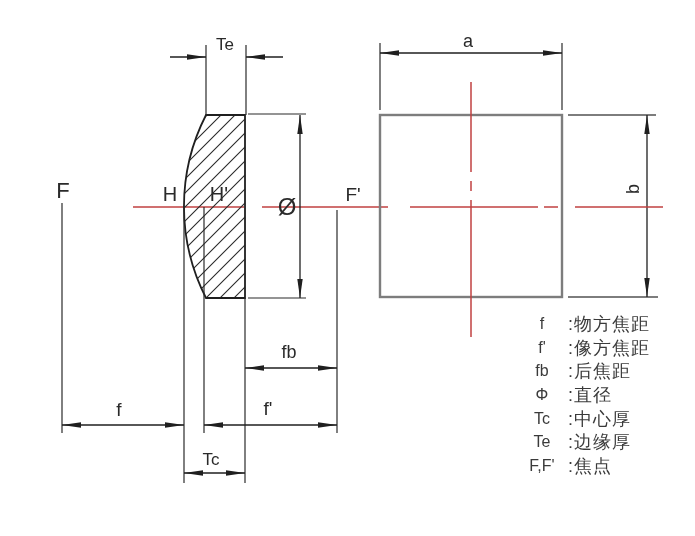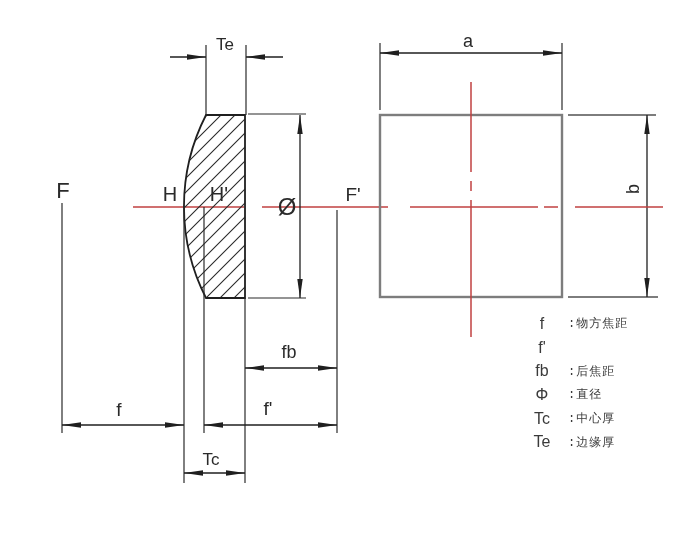--- a/index.html
+++ b/index.html
@@ -10,21 +10,21 @@
   #drawing{position:absolute;left:0;top:0;}
   .lbl{
     position:absolute;transform:translate(-50%,-50%);
     font-family:"Liberation Sans","DejaVu Sans",sans-serif;
     color:#2a2a2a;white-space:nowrap;line-height:1;font-weight:400;
   }
   .lbl.rot{transform:translate(-50%,-50%) rotate(-90deg);}
   #legend{position:absolute;left:516px;top:312px;width:175px;}
   .legend-row{display:flex;align-items:center;height:23.7px;font-size:16px;color:#3a3a3a;}
   .legend-key{width:52px;text-align:center;font-size:16px;flex:none;}
-  .legend-desc{letter-spacing:1px;font-size:12px;font-family:Liberation Mono, monospace;}
+  .legend-desc{letter-spacing:1px;font-size:18px;}
 </style>
 </head>
 <body>
 
 <div id="canvas">
 
   <svg id="drawing" width="695" height="536" viewBox="0 0 695 536">
     <defs>
       <marker id="arr" viewBox="0 0 20 6" refX="19" refY="3" markerWidth="20" markerHeight="6" orient="auto-start-reverse" markerUnits="userSpaceOnUse">
         <path d="M19,3 L0,0.3 L0,5.7 Z" fill="#1f1f1f"></path>
@@ -113,32 +113,37 @@
   <div class="lbl" style="left:468px;top:41px;font-size:18px;">a</div>
   <div class="lbl rot" style="left:633px;top:189px;font-size:18px;">b</div>
 
   <div id="legend">
     <div class="legend-row">
       <span class="legend-key">f</span>
       <span class="legend-desc">:物方焦距</span>
     </div>
     <div class="legend-row">
       <span class="legend-key">f'</span>
+      <span class="legend-desc">:像方焦距</span>
     </div>
     <div class="legend-row">
       <span class="legend-key">fb</span>
       <span class="legend-desc">:后焦距</span>
     </div>
     <div class="legend-row">
       <span class="legend-key">Φ</span>
       <span class="legend-desc">:直径</span>
     </div>
     <div class="legend-row">
       <span class="legend-key">Tc</span>
       <span class="legend-desc">:中心厚</span>
     </div>
     <div class="legend-row">
       <span class="legend-key">Te</span>
       <span class="legend-desc">:边缘厚</span>
     </div>
+    <div class="legend-row">
+      <span class="legend-key">F,F'</span>
+      <span class="legend-desc">:焦点</span>
+    </div>
   </div>
 
 </div>
 
 </body></html>

